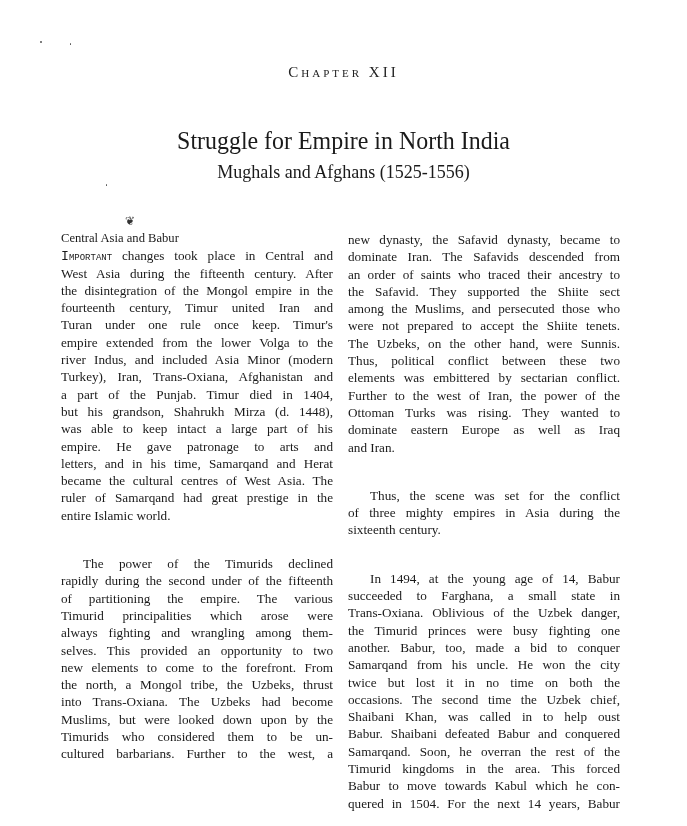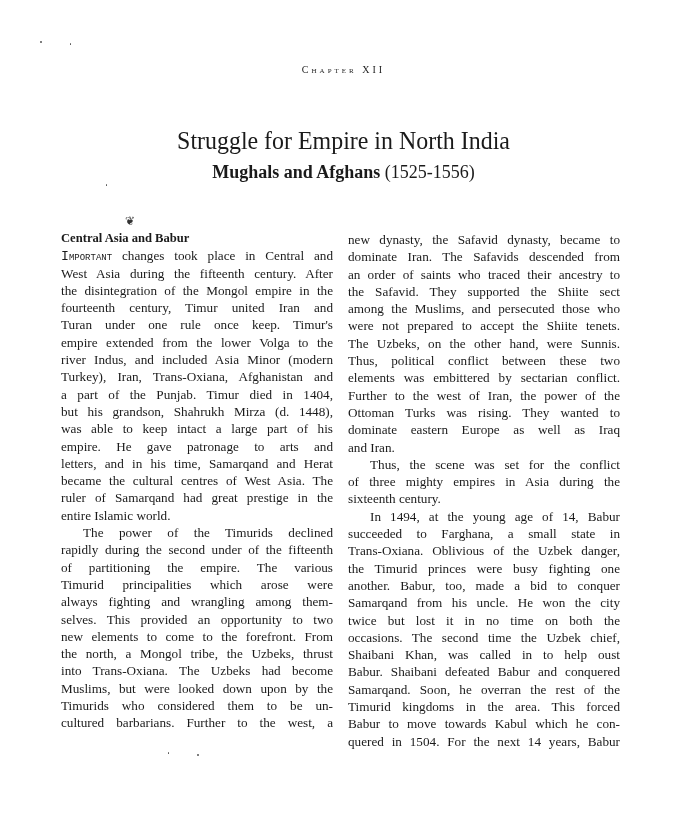--- a/index.html
+++ b/index.html
@@ -1,34 +1,34 @@
 <!DOCTYPE html>
 <html><head>
 <meta charset="utf-8">
 <style>
   html, body { margin: 0; padding: 0; background: #ffffff; }
   body { width: 687px; height: 826px; position: relative; overflow: hidden;
          font-family: "Liberation Serif", "DejaVu Serif", serif; color: #1a1a1a; }
   .speck { position: absolute; width: 2px; height: 2px; background: #555; border-radius: 1px; }
   .chapter { position: absolute; top: 64px; left: 0; width: 687px; text-align: center;
-             font-size: 10px; letter-spacing: 3px; font-variant: small-caps; color: #222; }
+             font-size: 15px; letter-spacing: 3px; font-variant: small-caps; color: #222; }
   .title { position: absolute; top: 126px; left: 0; width: 687px; text-align: center;
            font-size: 26px; letter-spacing: 0px; color: #1a1a1a; transform: scaleX(0.92); }
   .subtitle { position: absolute; top: 162px; left: 0; width: 687px; text-align: center;
               font-size: 18px; color: #1a1a1a; }
-  .subtitle b { font-weight: bold; }
+  .subtitle b { font-weight: normal; }
   .ornament { position: absolute; left: 125px; top: 214px; font-size: 12px; color: #333; }
   .col { position: absolute; top: 230px; font-size: 13.2px; line-height: 17.3px;
          text-align: justify; color: #1a1a1a; }
   .col-left { left: 61px; width: 272px; }
   .col-right { left: 348px; width: 272px; top: 231px; }
   .line { display: block; text-align: justify; text-align-last: justify; white-space: nowrap; height: 17.3px; overflow: visible; }
   .line.last { text-align-last: left; }
-  .line.indent { padding-left: 22px; }
-  .heading { font-weight: bold; font-size: 12.6px; text-align-last: left; }
+  .line.indent { padding-left: 22px; margin-top: 31px; }
+  .heading { font-weight: normal; font-size: 12.6px; text-align-last: left; }
   .sc { font-variant: small-caps; font-family: Liberation Mono, monospace; }
 </style>
 </head>
 <body>
 
 <span class="speck" style="left:40px;top:41px;"></span>
 <span class="speck" style="left:70px;top:43px;width:1px;"></span>
 <span class="speck" style="left:106px;top:184px;width:1px;"></span>
 <span class="speck" style="left:168px;top:752px;width:1px;"></span>
 <span class="speck" style="left:197px;top:754px;"></span>

